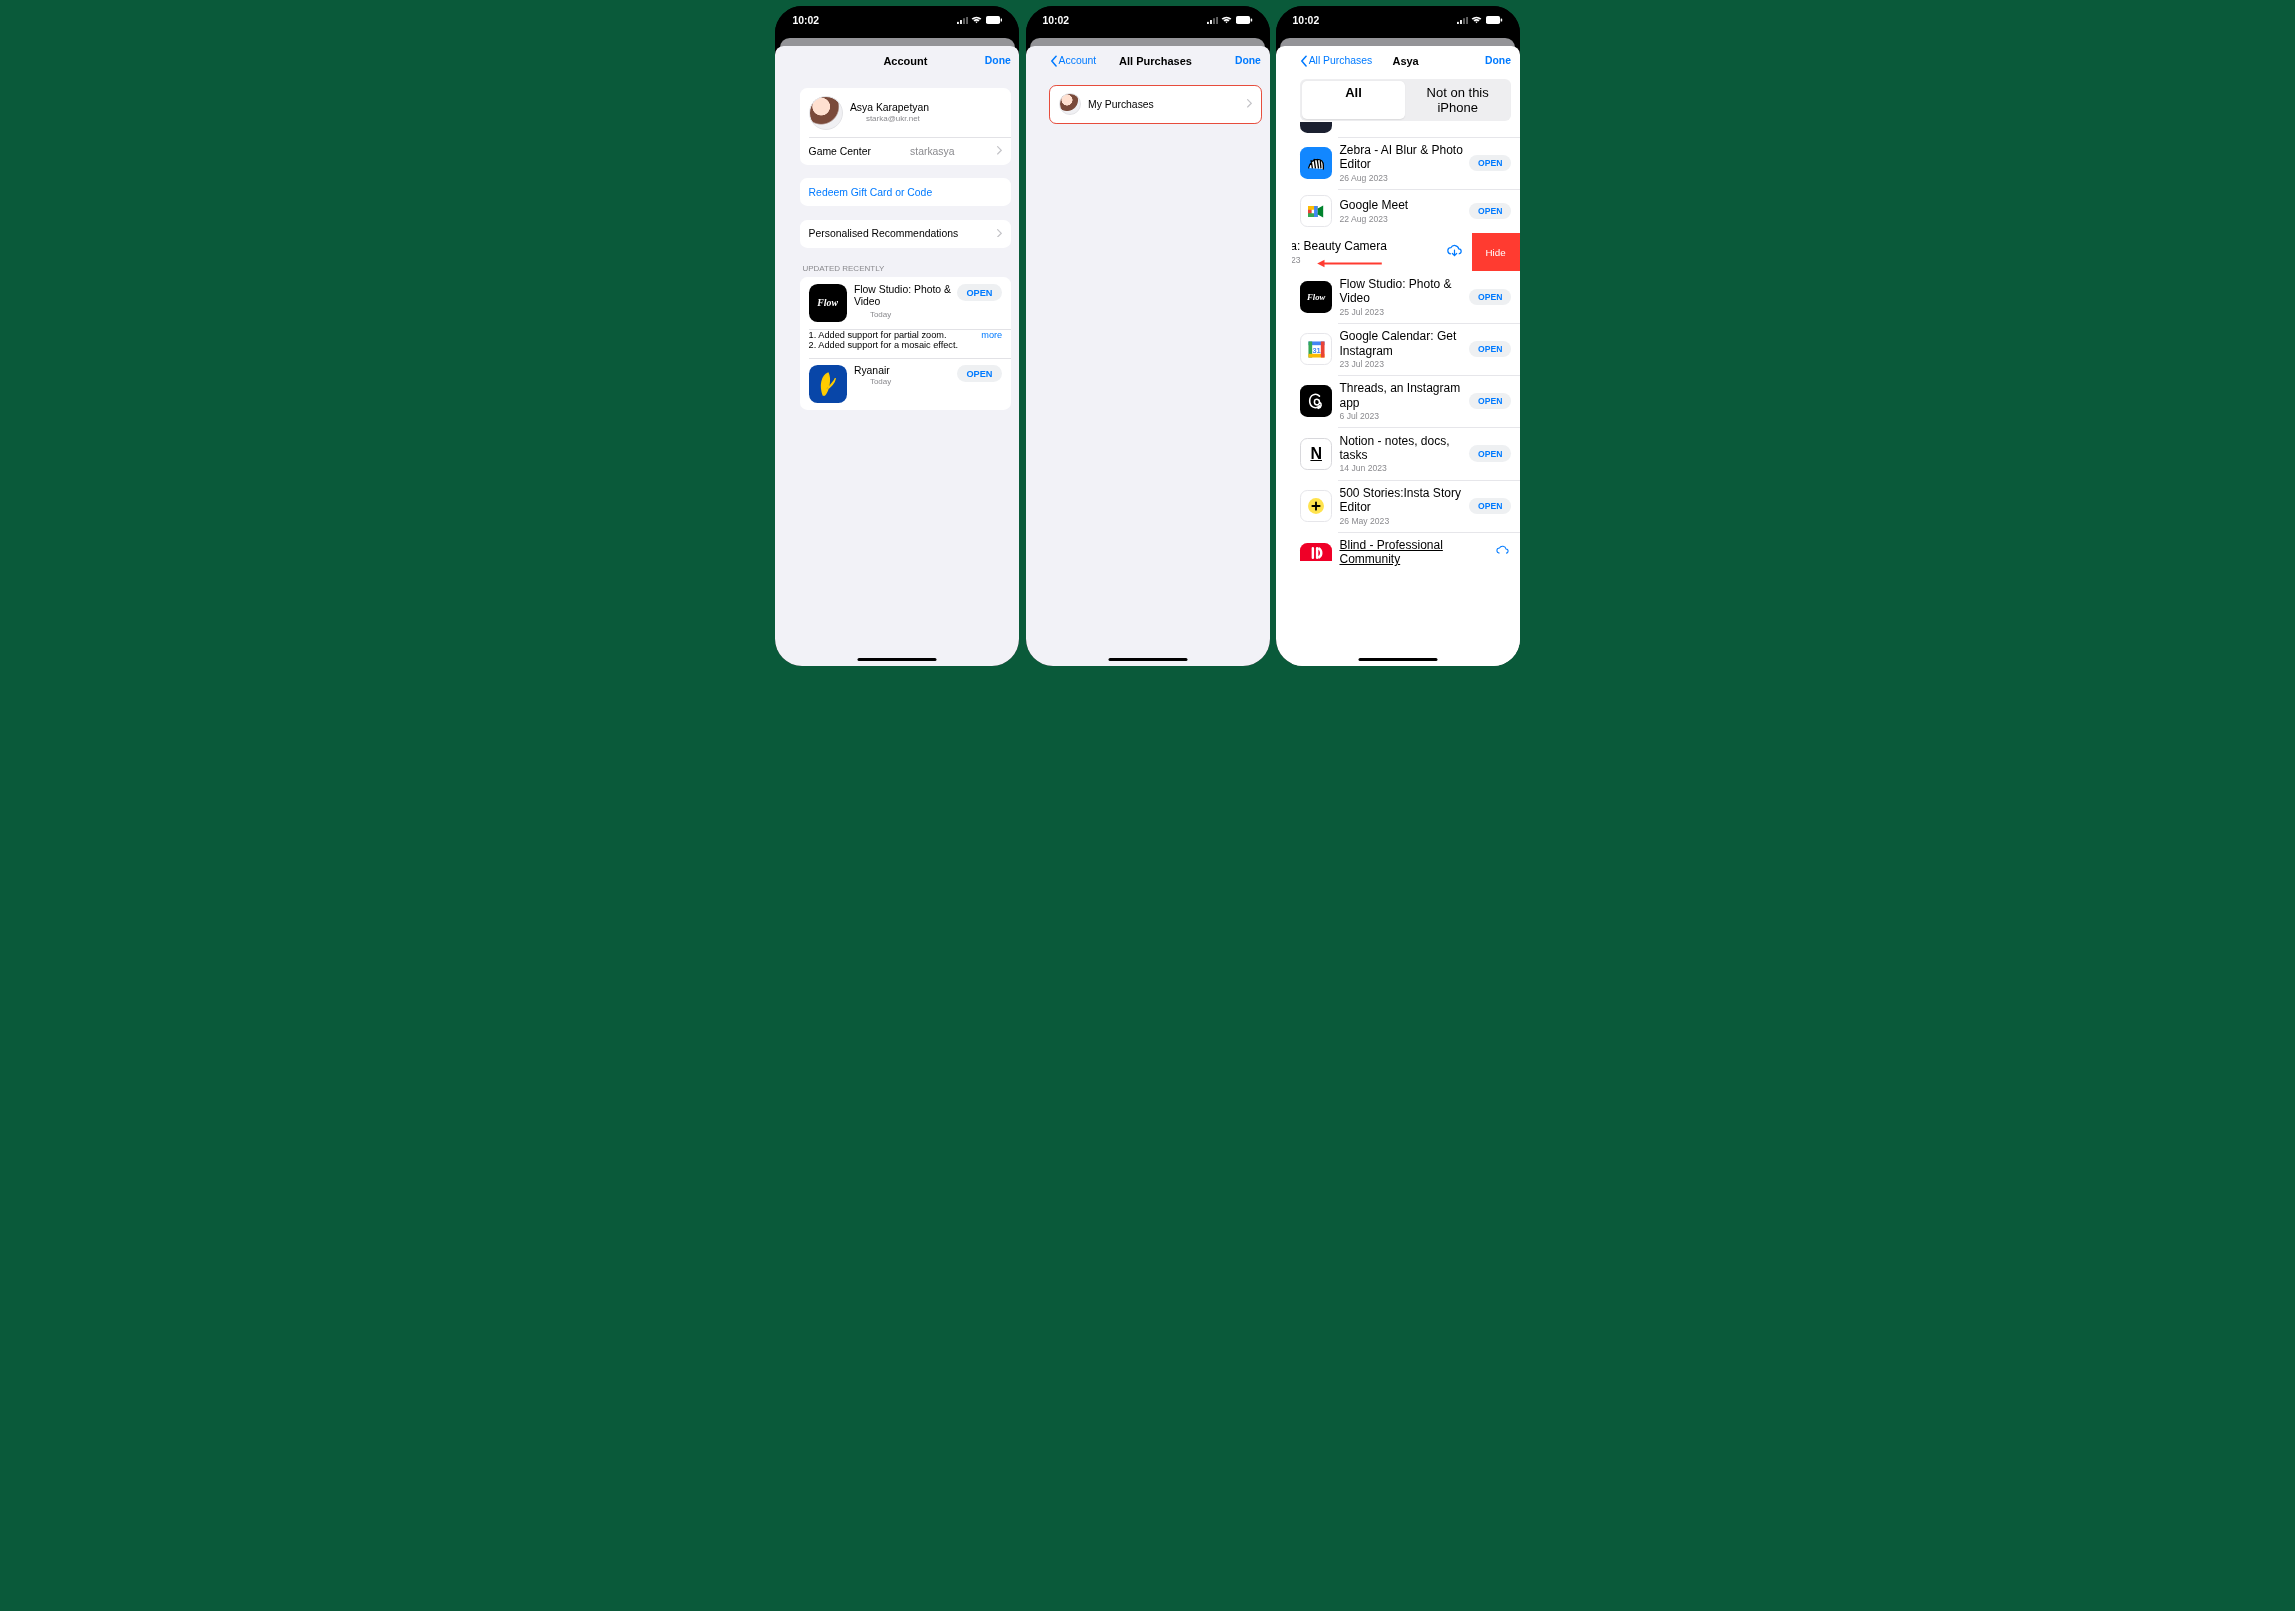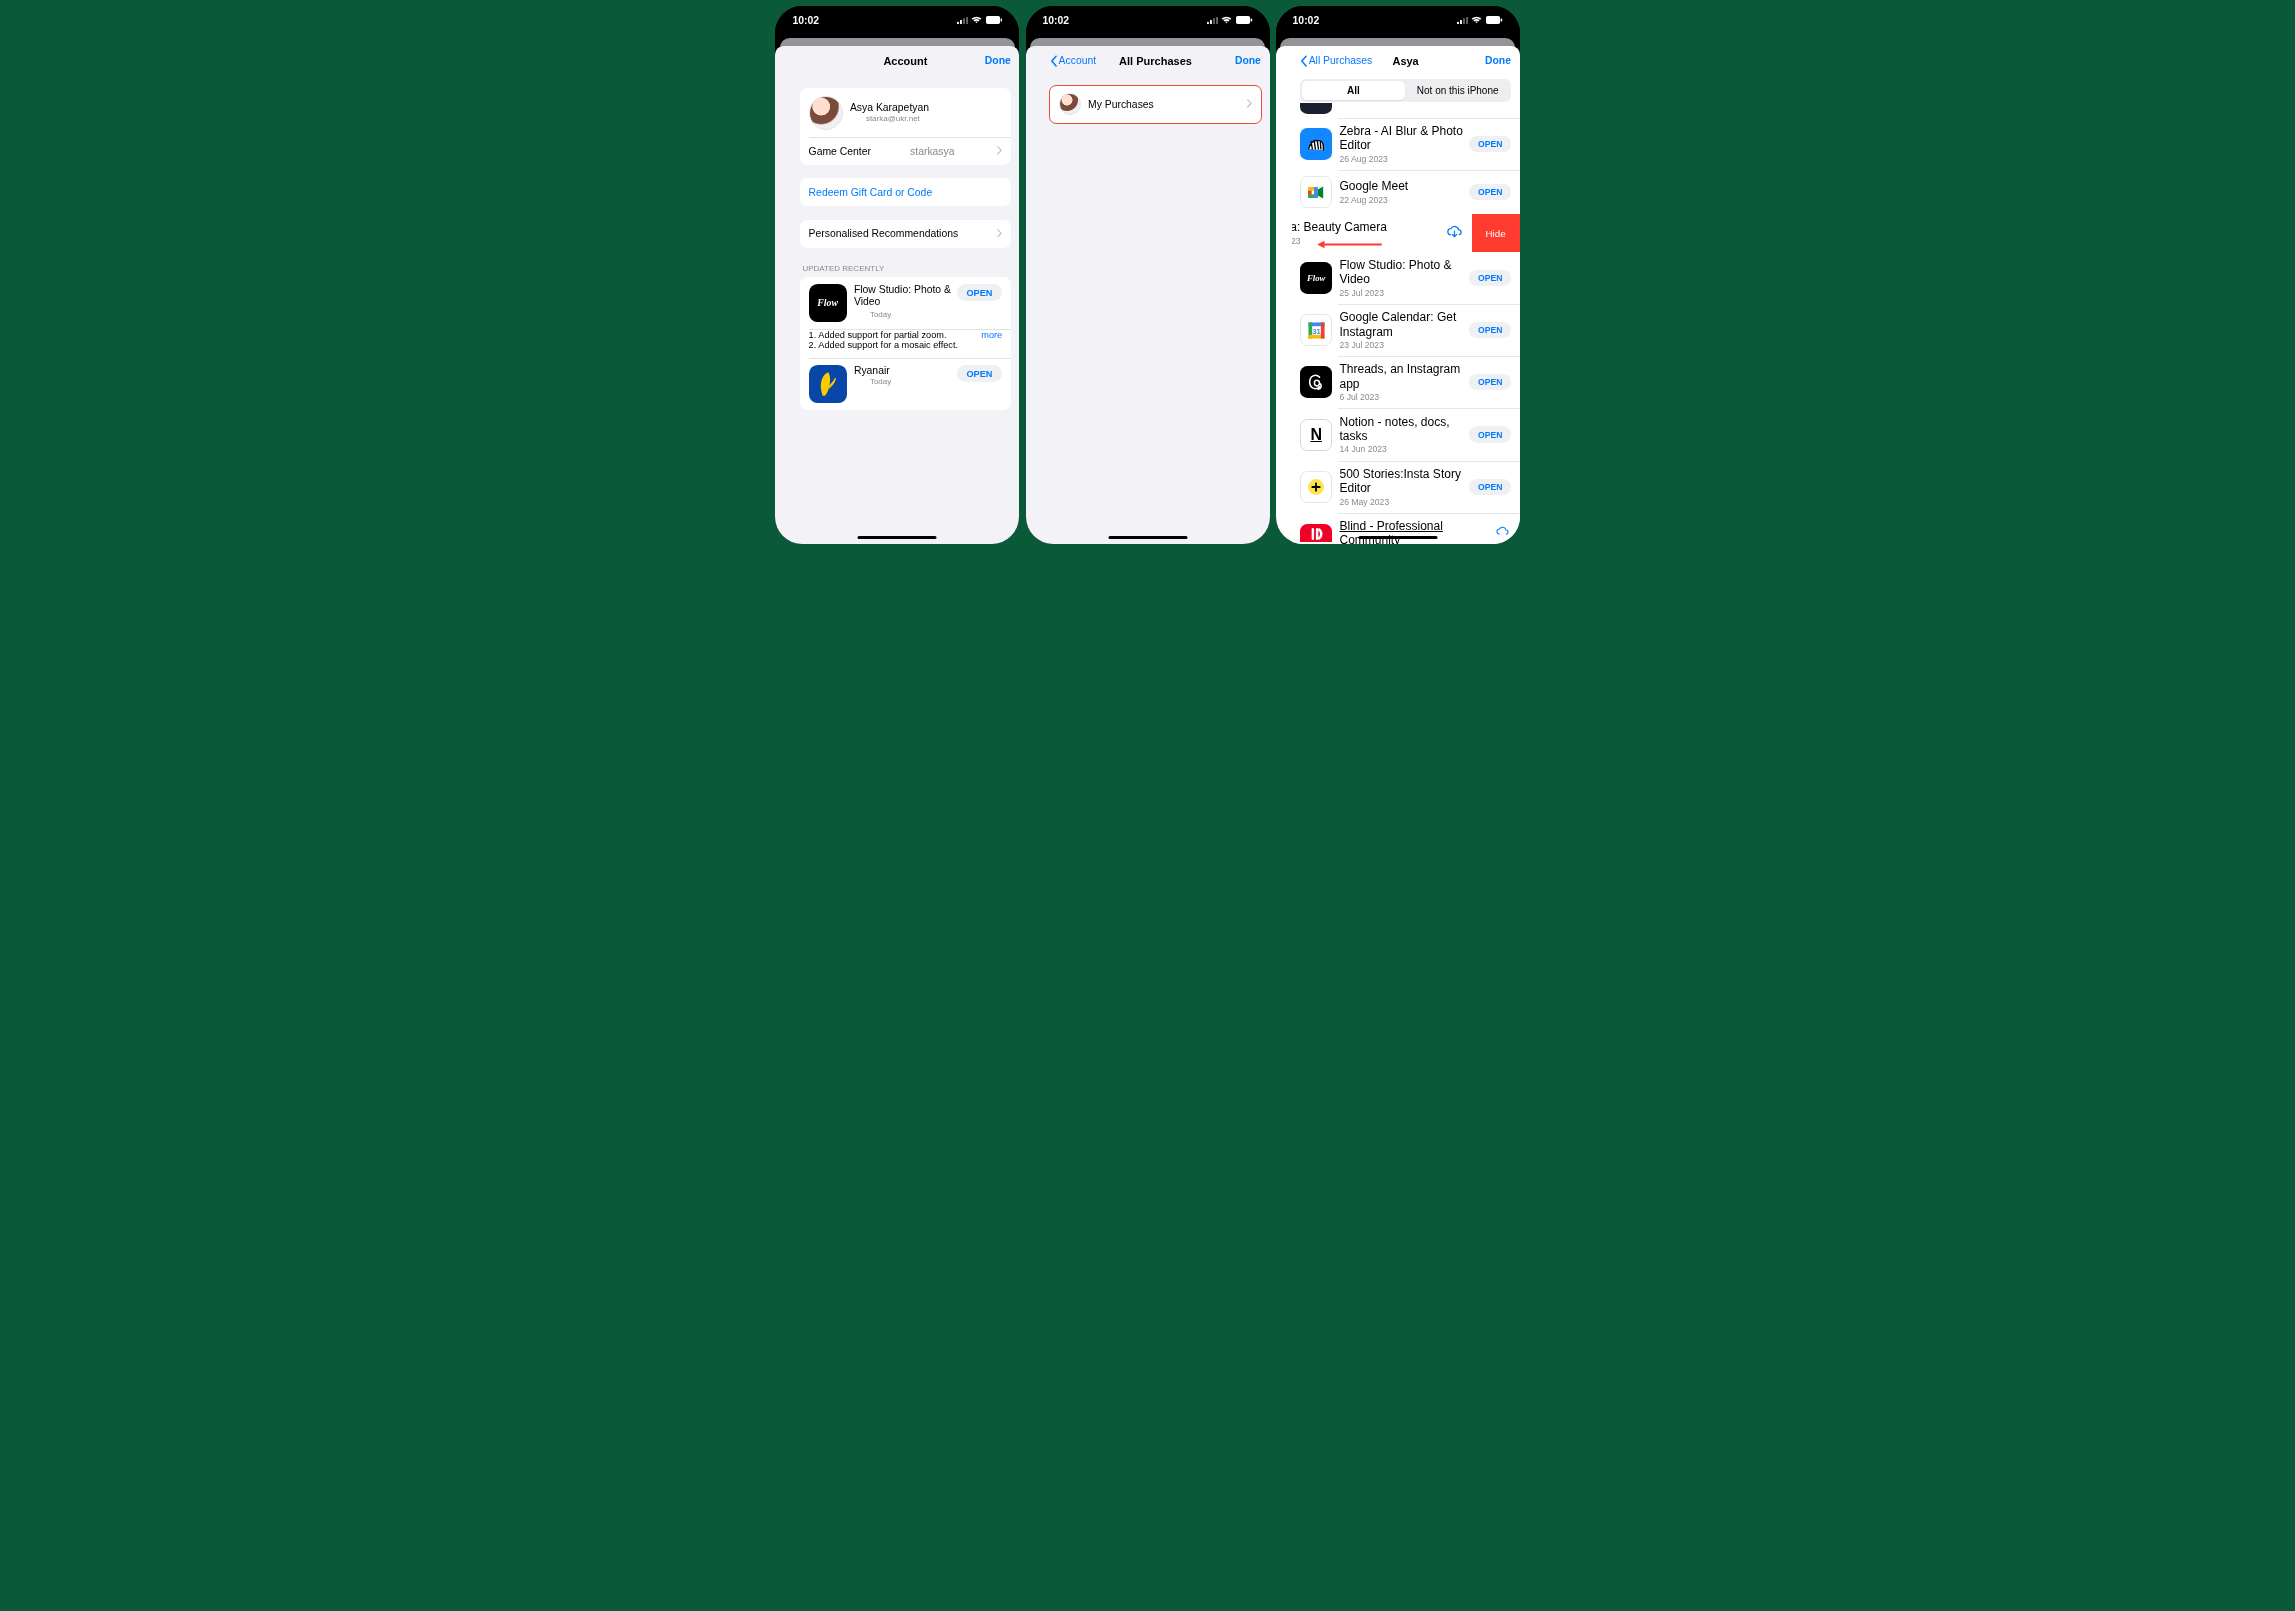--- a/index.html
+++ b/index.html
@@ -1,17 +1,17 @@
 <!DOCTYPE html>
 <html style="font-size:9.8px"><head>
 <meta charset="utf-8">
 <style>
   * { box-sizing: border-box; margin: 0; padding: 0; font-family: -apple-system, Helvetica, Arial, sans-serif; }
   body { background: #0a5a3a; padding: 6.1px; display: flex; gap: 6.1px; justify-content: center; }
-  .phone { width: 244px; height: 538px; background: #000; border-radius: 27px; overflow: hidden; position: relative; flex-shrink: 0; }
+  .phone { width: 244px; height: 660px; background: #000; border-radius: 27px; overflow: hidden; position: relative; flex-shrink: 0; }
   .statusbar { height: 29px; background: #000; color: #fff; display: flex; align-items: center; justify-content: space-between; padding: 0 17px; font-weight: 600; font-size: 10.4px; }
   .sb-right { display: flex; align-items: center; gap: 3.7px; }
   .card-behind { position: absolute; top: 32px; left: 4.9px; right: 4.9px; height: 24.4px; background: #949498; border-radius: 9.8px 9.8px 0 0; }
   .sheet { position: absolute; top: 40px; left: 0; right: 0; bottom: 0; background: #f2f2f7; border-radius: 8.6px 8.6px 0 0; overflow: hidden; display: flex; flex-direction: column; padding-left: 16px; }
   .navhdr { height: 29px; display: flex; align-items: center; position: relative; padding: 0 8.6px; }
   .nav-title { position: absolute; left: 0; right: 0; text-align: center; font-weight: 600; font-size: 11px; pointer-events: none; }
   .nav-left { display: flex; align-items: center; color: #007aff; font-size: 10.4px; z-index: 2; }
   .nav-left svg { margin-right: 1.2px; }
   .nav-right { margin-left: auto; color: #007aff; font-size: 10.4px; font-weight: 600; z-index: 2; }
   .content { flex: 1; overflow-y: auto; padding: 0 8.6px 6.1px; }
@@ -27,21 +27,21 @@
   .sect-hdr { font-size:8px; color:#8a8a8e; margin: 16px 2.4px 3.7px; text-transform: uppercase; }
   .appicon { width:38px; height:38px; border-radius:8.6px; flex-shrink:0; margin-right:7.3px; display:flex; align-items:center; justify-content:center; font-weight:700; color:#fff; }
   .pill { background:#eef0f2; color:#007aff; font-weight:700; font-size:9.2px; padding: 3.7px 9.8px; border-radius: 18.3px; }
   .notes { font-size:9.2px; padding: 1.2px 8.6px 7.3px; }
   .more { float:right; color:#007aff; font-size:9.2px; }
   .avatar { width:34px; height:34px; border-radius:50%; flex-shrink:0; margin-right:7.3px; background: radial-gradient(circle at 35% 30%, #ffe0d0 0 28%, #7a4a3a 30% 55%, #f0f0f3 60%); border:0.6px solid #e3e3e6; }
   .avatar.sm { width:22px; height:22px; }
   .homebar { width:79px; height:3.1px; background:#000; border-radius:1.8px; position:absolute; bottom:4.9px; left:50%; transform:translateX(-50%); }
   
   .seg { display:flex; background:#eeeef0; border-radius:6.1px; padding:1.8px; margin: 3.7px 8.6px 1.2px; gap:1.2px; }
-  .seg-opt { flex:1; text-align:center; padding:4.3px 0; font-size:10px; border-radius:4.9px; }
+  .seg-opt { flex:1; text-align:center; padding:4.3px 0; font-size:13px; border-radius:4.9px; }
   .seg-opt.act { background:#fff; font-weight:600; box-shadow:0 0.6px 1.2px rgba(0,0,0,.08); }
   .list3 { background:#fff; flex:1; overflow-y:auto; position: relative; }
   .prow { display:flex; align-items:center; padding: 6.1px 8.6px; position:relative; }
   .prow + .prow::before { content:''; position:absolute; top:0; left:46px; right:0; height:0.6px; background:#e6e6ea; }
   .picon { width:32px; height:32px; border-radius:7.3px; flex-shrink:0; margin-right:7.3px; display:flex; align-items:center; justify-content:center; font-weight:700; color:#fff; font-size:9.2px; }
   .pinfo { flex:1; min-width:0; }
   .pname { font-size:12px; color:#000; line-height:1.2; }
   .pdate { font-size:8.6px; color:#8a8a8e; margin-top:1.2px; }
   .openbtn { background:#eef0f2; color:#007aff; font-weight:700; font-size:8.6px; padding:3.1px 8.6px; border-radius:12.2px; }
   .cloud { color:#007aff; }

